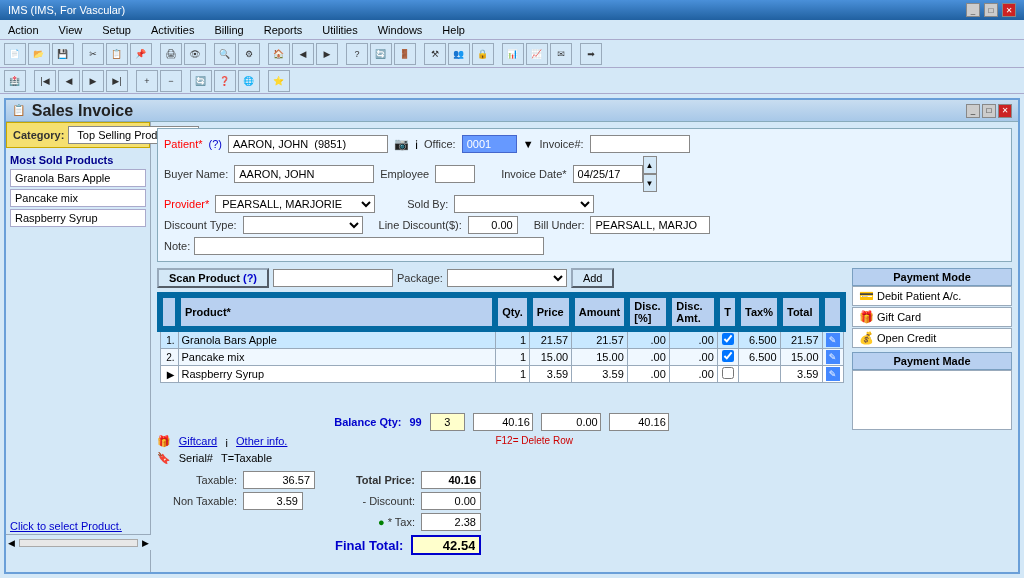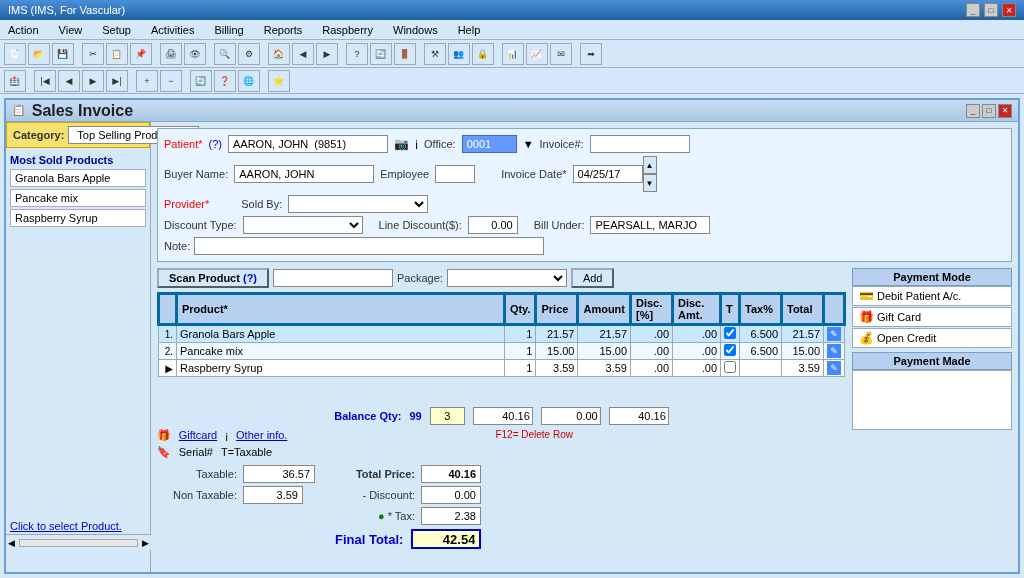--- a/index.html
+++ b/index.html
@@ -61,21 +61,21 @@
     .inv-header-row3 { display: flex; align-items: center; gap: 6px; margin-bottom: 3px; }
     .inv-header-row4 { display: flex; align-items: center; gap: 6px; }
 
     
     .scan-row { display: flex; align-items: center; gap: 4px; margin-bottom: 4px; }
     .scan-btn { background: #d4e8f7; border: 2px outset #9ab; padding: 2px 10px; font-size: 11px; cursor: pointer; font-weight: bold; }
     .add-btn { background: #d4e8f7; border: 2px outset #9ab; padding: 2px 10px; font-size: 11px; cursor: pointer; }
 
     
     .product-table { width: 100%; border-collapse: collapse; font-size: 11px; margin-bottom: 4px; }
-    .product-table th { background: #b8d0f0; border: 3px solid #0369a1; padding: 2px 4px; text-align: left; font-weight: bold; }
+    .product-table th { background: #b8d0f0; border: 6px solid #0369a1; padding: 2px 4px; text-align: left; font-weight: bold; }
     .product-table td { border: 1px solid #9ab; padding: 1px 3px; background: white; }
     .product-table tr.row-selected td { background: #c8e8ff; }
     .product-table tr.row-alt td { background: #f0f8ff; }
 
     
     .payment-panel { width: 160px; flex-shrink: 0; margin-left: 6px; }
     .payment-mode-header { background: #b8d0f0; border: 1px solid #7a9fc0; padding: 2px 6px; font-weight: bold; font-size: 11px; text-align: center; }
     .payment-item { display: flex; align-items: center; gap: 4px; border: 1px solid #9ab; padding: 2px 6px; background: white; cursor: pointer; margin-bottom: 1px; }
     .payment-item-icon { width: 14px; height: 14px; font-size: 12px; }
 
@@ -120,21 +120,21 @@
   </div>
 </div>
 
 <div class="menu-bar">
   <span class="menu-item">Action</span>
   <span class="menu-item">View</span>
   <span class="menu-item">Setup</span>
   <span class="menu-item">Activities</span>
   <span class="menu-item">Billing</span>
   <span class="menu-item">Reports</span>
-  <span class="menu-item">Raspberry</span>
+  <span class="menu-item">Utilities</span>
   <span class="menu-item">Windows</span>
   <span class="menu-item">Help</span>
 </div>
 
 <div class="toolbar">
   <div class="tb-btn">📄</div>
   <div class="tb-btn">📂</div>
   <div class="tb-btn">💾</div>
   <div class="tb-sep"></div>
   <div class="tb-btn">✂</div>
@@ -255,20 +255,23 @@
                   <input class="form-input" value="04/25/17" style="width: 70px;">
                   <div style="display:flex;flex-direction:column;">
                     <div class="spinner-btn">▲</div>
                     <div class="spinner-btn">▼</div>
                   </div>
                 </div>
               </div>
 
               <div class="inv-header-row3">
                 <span class="form-label-red">Provider*</span>
+                <select class="form-select" style="width:160px;">
+                  <option>PEARSALL, MARJORIE</option>
+                </select>
                 <span></span>
                 <span class="form-label" style="margin-left:20px;">Sold By:</span>
                 <select class="form-select" style="width:140px;">
                   <option></option>
                 </select>
               </div>
 
               <div class="inv-header-row4">
                 <span class="form-label">Discount Type:</span>
                 <select class="form-select" style="width:120px;">

